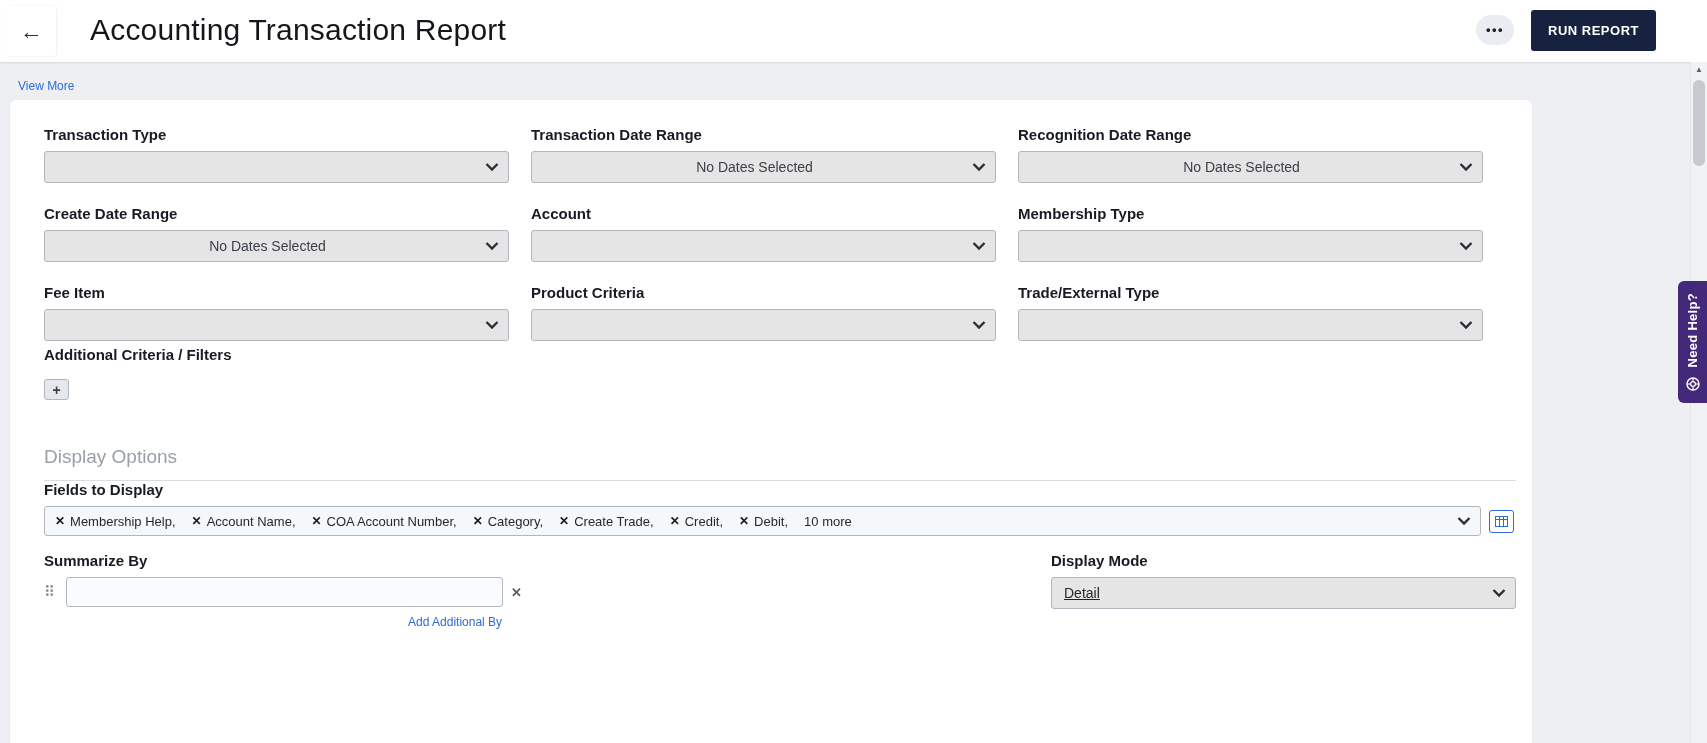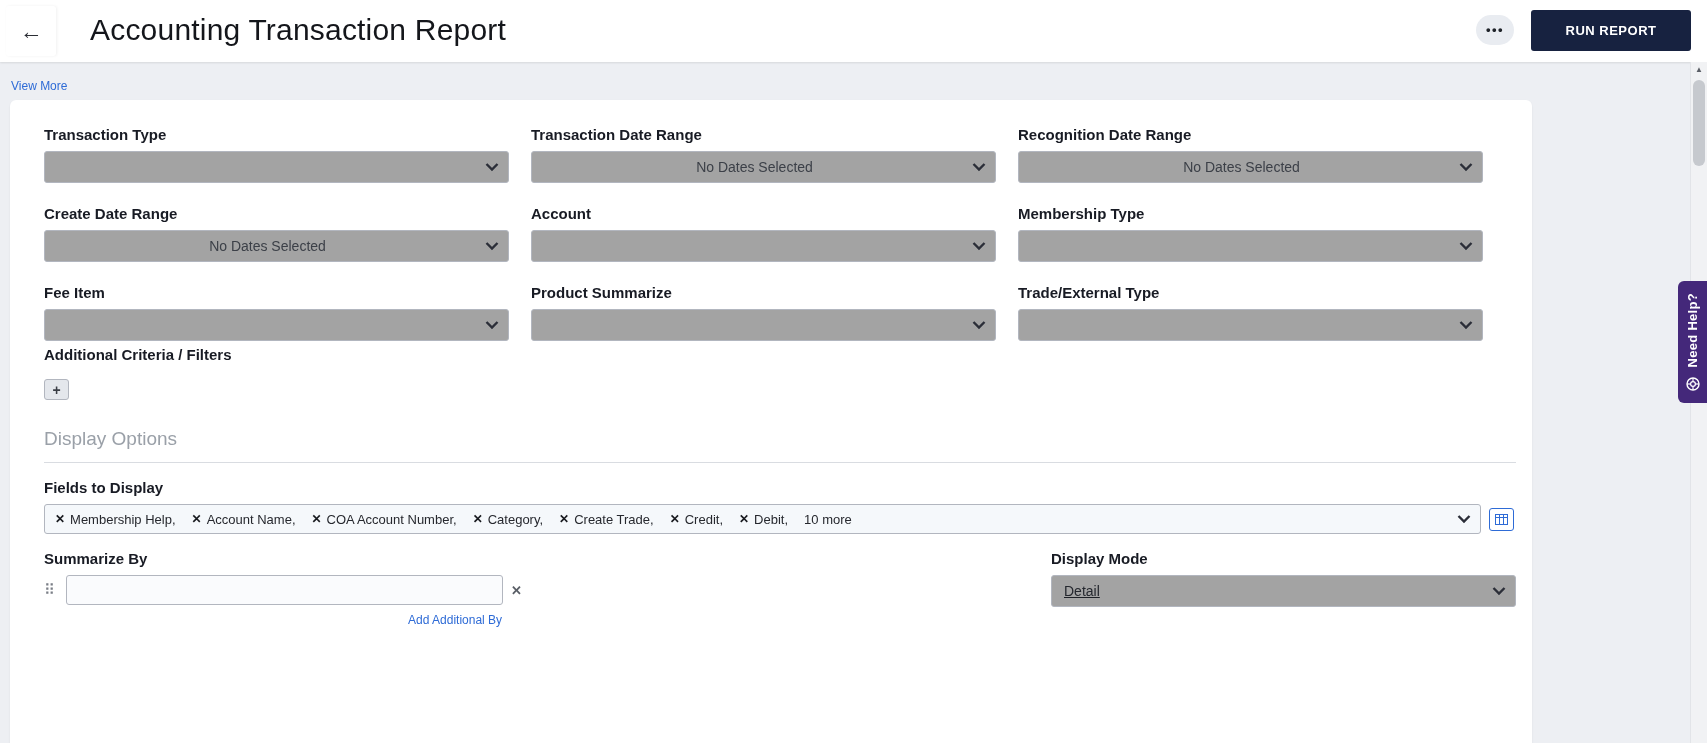--- a/index.html
+++ b/index.html
@@ -29,29 +29,29 @@
     font-size:30px; font-weight:400; color:#14161b;
     letter-spacing:0.2px;
   }
   .ellipsis-btn {
     position:absolute; left:1476px; top:15px; width:38px; height:30px;
     background:#e9ecf1; border:none; border-radius:15px;
     font-size:13px; font-weight:700; color:#1f2329; letter-spacing:1.5px;
     cursor:pointer; line-height:30px; text-align:center;
   }
   .run-report-btn {
-    position:absolute; left:1531px; top:10px; width:160px; height:41px;
+    position:absolute; left:1531px; top:10px; width:125px; height:41px;
     background:#172240; color:#ffffff; border:none; border-radius:3px;
     font-family:"Liberation Sans",sans-serif;
     font-size:13px; font-weight:700; letter-spacing:0.5px; cursor:pointer;
   }
 
   
   .view-more-link {
-    position:absolute; left:11px; top:79px;
+    position:absolute; left:18px; top:79px;
     font-size:12px; color:#2e6bd6; text-decoration:none; cursor:pointer;
   }
 
   
   .card {
     position:absolute; left:10px; top:100px; width:1522px; height:680px;
     background:#ffffff; border-radius:6px;
     box-shadow:0 1px 2px rgba(0,0,0,0.08);
     padding:26px 16px 0 34px;
   }
@@ -59,21 +59,21 @@
   .filter-grid {
     display:grid;
     grid-template-columns:465px 465px 465px;
     column-gap:28px; row-gap:26px;gap:22px;
   }
   .field-label {
     font-size:15px; font-weight:700; color:#181b24; margin-bottom:8px;
   }
   .select {
     display:flex; align-items:center; position:relative;
-    height:32px; background:#a3a3a3;
+    height:32px; background:#e5e5e5;
     border:1px solid #b2b6bf; border-radius:3px;
     padding:0 30px 0 12px; cursor:pointer;
   }
   .select-value {
     flex:1; text-align:center; font-size:14px; color:#3c4048;
     white-space:nowrap; overflow:hidden;
   }
   .select.left-align .select-value { text-align:left; color:#24272e; }
   .chevron {
     position:absolute; right:9px; top:50%; transform:translateY(-50%);
@@ -84,26 +84,26 @@
   .additional-section { margin-top:5px; }
   .plus-btn {
     margin-top:8px; width:25px; height:21px;
     background:#e4e7ec; border:1px solid #b2b6bf; border-radius:3px;
     font-size:14px; font-weight:700; color:#3a3e46; cursor:pointer;
     line-height:18px; text-align:center;
   }
 
   
   .section-title {
-    margin-top:28px;
+    margin-top:46px;
     font-size:19px; font-weight:400; color:#9aa0a8;
   }
   .divider { border:none; border-top:1px solid #d9dce1; margin-top:12px; }
 
-  .fields-label { margin-top:16px; font-size:15px; font-weight:700; color:#181b24; }
+  .fields-label { font-size:15px; font-weight:700; color:#181b24; }
 
   .multiselect-row { display:flex; align-items:center; gap:8px; margin-top:8px; }
   .multiselect {
     flex:0 0 1437px; height:30px; position:relative;
     background:#f5f8fb; border:1px solid #b2b6bf; border-radius:3px;
     display:flex; align-items:center; gap:16px;
     padding:0 28px 0 10px; cursor:pointer; overflow:hidden;
   }
   .chip { display:flex; align-items:center; gap:5px; font-size:13px; color:#26282e; white-space:nowrap; }
   .chip-x { font-size:12px; font-weight:700; color:#17191e; cursor:pointer; }
@@ -238,21 +238,21 @@
       <div class="field-label">Fee Item</div>
       <div class="select">
         <span class="select-value"></span>
         <svg class="chevron" viewBox="0 0 14 9">
             <path d="M1.5 1.5 L7 7 L12.5 1.5" stroke="#2b2e38" stroke-width="2.4" fill="none"></path>
           </svg>
       </div>
     </div>
 
     <div class="field">
-      <div class="field-label">Product Summarize</div>
+      <div class="field-label">Product Criteria</div>
       <div class="select">
         <span class="select-value"></span>
         <svg class="chevron" viewBox="0 0 14 9">
             <path d="M1.5 1.5 L7 7 L12.5 1.5" stroke="#2b2e38" stroke-width="2.4" fill="none"></path>
           </svg>
       </div>
     </div>
 
     <div class="field">
       <div class="field-label">Trade/External Type</div>

